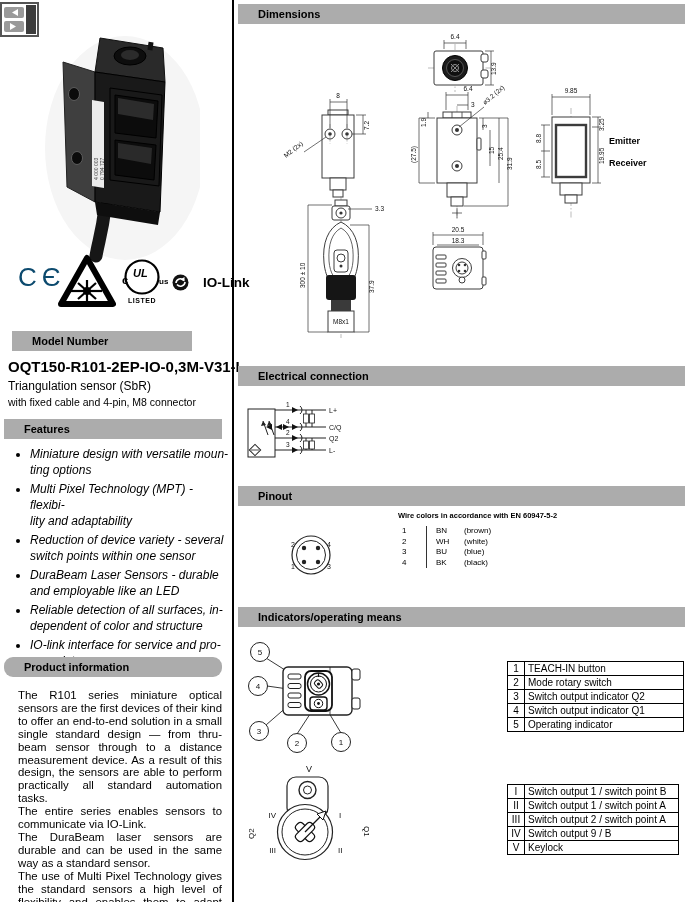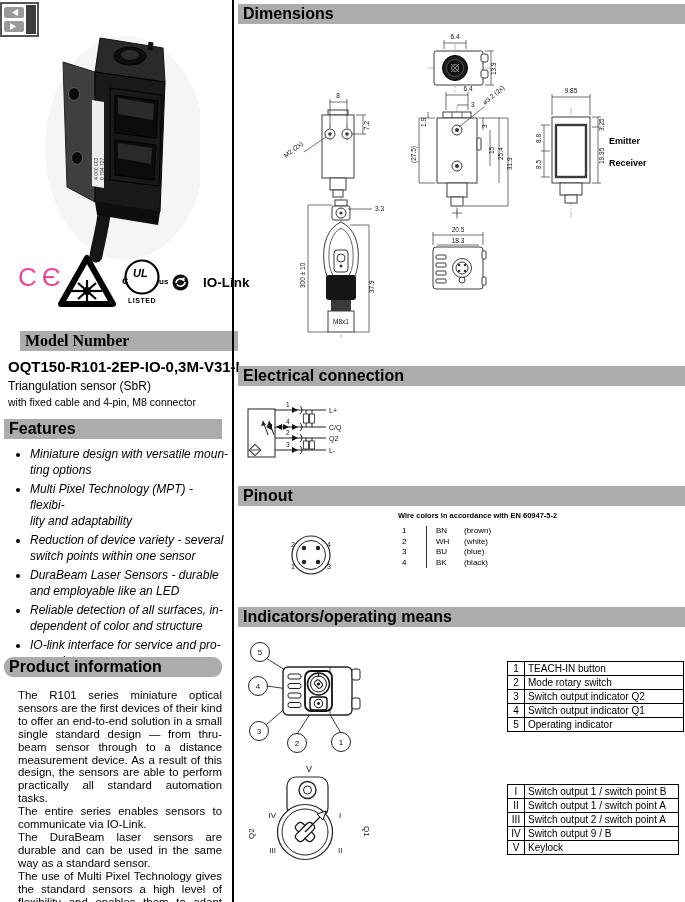--- a/index.html
+++ b/index.html
@@ -1,20 +1,20 @@
 <!DOCTYPE html>
 <html><head>
 <meta charset="utf-8">
 <style>
   html,body{margin:0;padding:0;background:#fff;}
   #page{position:relative;width:685px;height:902px;background:#fff;overflow:hidden;
         font-family:"Liberation Sans",sans-serif;color:#000;}
   .abs{position:absolute;}
-  .hbar{position:absolute;background:#acacac;font-weight:bold;font-size:16px;
-        line-height:20px;padding-left:5px;box-sizing:border-box;height:20px;}
+  .hbar{position:absolute;background:#acacac;font-weight:bold;font-size:11px;
+        line-height:20px;padding-left:20px;box-sizing:border-box;height:20px;}
   .divider{position:absolute;left:232px;top:0;width:2px;height:902px;background:#000;}
   .modelcode{font-weight:bold;font-size:15px;}
   .modeltype{font-size:12px;}
   .modelcable{font-size:10.5px;}
   ul.features{margin:0;padding-left:30px;width:200px;}
   ul.features li{font-size:12px;line-height:16px;margin-bottom:3px;font-style:italic;}
   ul.features li span{white-space:pre-line;}
   .info p{margin:0 0 0 12px;font-size:11.4px;line-height:12.9px;text-align:justify;}
   svg text{font-family:"Liberation Sans",sans-serif;}
   .dt{font-size:6.5px;fill:#111;}
@@ -23,21 +23,21 @@
   .cl{stroke:#777;stroke-width:0.5;fill:none;stroke-dasharray:6 2 1.5 2;}
   .bold9{font-size:9px;font-weight:bold;fill:#000;}
   .pinnote{position:absolute;left:398px;top:511px;font-size:7.5px;font-weight:bold;}
   .wiregrid{position:absolute;left:402px;top:526px;display:grid;
             grid-template-columns:24px 34px 52px;font-size:8px;line-height:10.5px;}
   .wiregrid .code{border-left:1.5px solid #333;padding-left:9px;}
   .wiregrid .clr{padding-left:4px;}
   table.itab{position:absolute;border-collapse:collapse;font-size:10px;}
   table.itab td{border:1px solid #000;padding:0 3px;height:13px;line-height:13px;white-space:nowrap;}
   table.itab td.k{width:12px;text-align:center;padding:0 2px;}
-  .ce{position:absolute;left:18px;top:262px;font-size:26px;letter-spacing:5px;color:#ec4899;}
+  .ce{position:absolute;left:18px;top:262px;font-size:26px;letter-spacing:5px;color:#0c4a6e;}
   .iolink{position:absolute;left:172px;top:274px;display:flex;align-items:center;gap:14px;
           font-size:13.5px;font-weight:bold;}
 </style>
 </head>
 <body>
 
 <div id="page">
 
   <svg class="abs" style="left:0;top:2px" width="40" height="36">
     <rect x="1" y="1" width="37" height="33" fill="#fff" stroke="#555" stroke-width="2"></rect>
@@ -95,21 +95,21 @@
   <div class="iolink">
     <svg width="17" height="17">
       <circle cx="8.5" cy="8.5" r="8" fill="#111"></circle>
       <path d="M4,9 a4.5,4.5 0 0 1 8,-2.5" stroke="#fff" stroke-width="1.6" fill="none"></path>
       <path d="M13,8 a4.5,4.5 0 0 1 -8,2.5" stroke="#fff" stroke-width="1.6" fill="none"></path>
       <polygon points="12.5,3 12.5,7.5 8.5,5.5" fill="#fff"></polygon>
     </svg>
     <span>IO-Link</span>
   </div>
 
-  <div class="hbar" style="left:20px;top:331px;width:218px;font-family:Liberation Serif, serif;">Model Number</div>
+  <div class="hbar" style="left:12px;top:331px;width:180px;">Model Number</div>
   <div class="abs modelcode" style="left:8px;top:358px;">OQT150-R101-2EP-IO-0,3M-V31-L</div>
   <div class="abs modeltype" style="left:8px;top:379px;">Triangulation sensor (SbR)</div>
   <div class="abs modelcable" style="left:8px;top:396px;">with fixed cable and 4-pin, M8 connector</div>
 
   <div class="hbar" style="left:4px;top:419px;width:218px;">Features</div>
   <ul class="features abs" style="left:0;top:446px;">
     <li><span>Miniature design with versatile moun-
 ting options</span></li>
     <li><span>Multi Pixel Technology (MPT) - flexibi-
 lity and adaptability</span></li>

